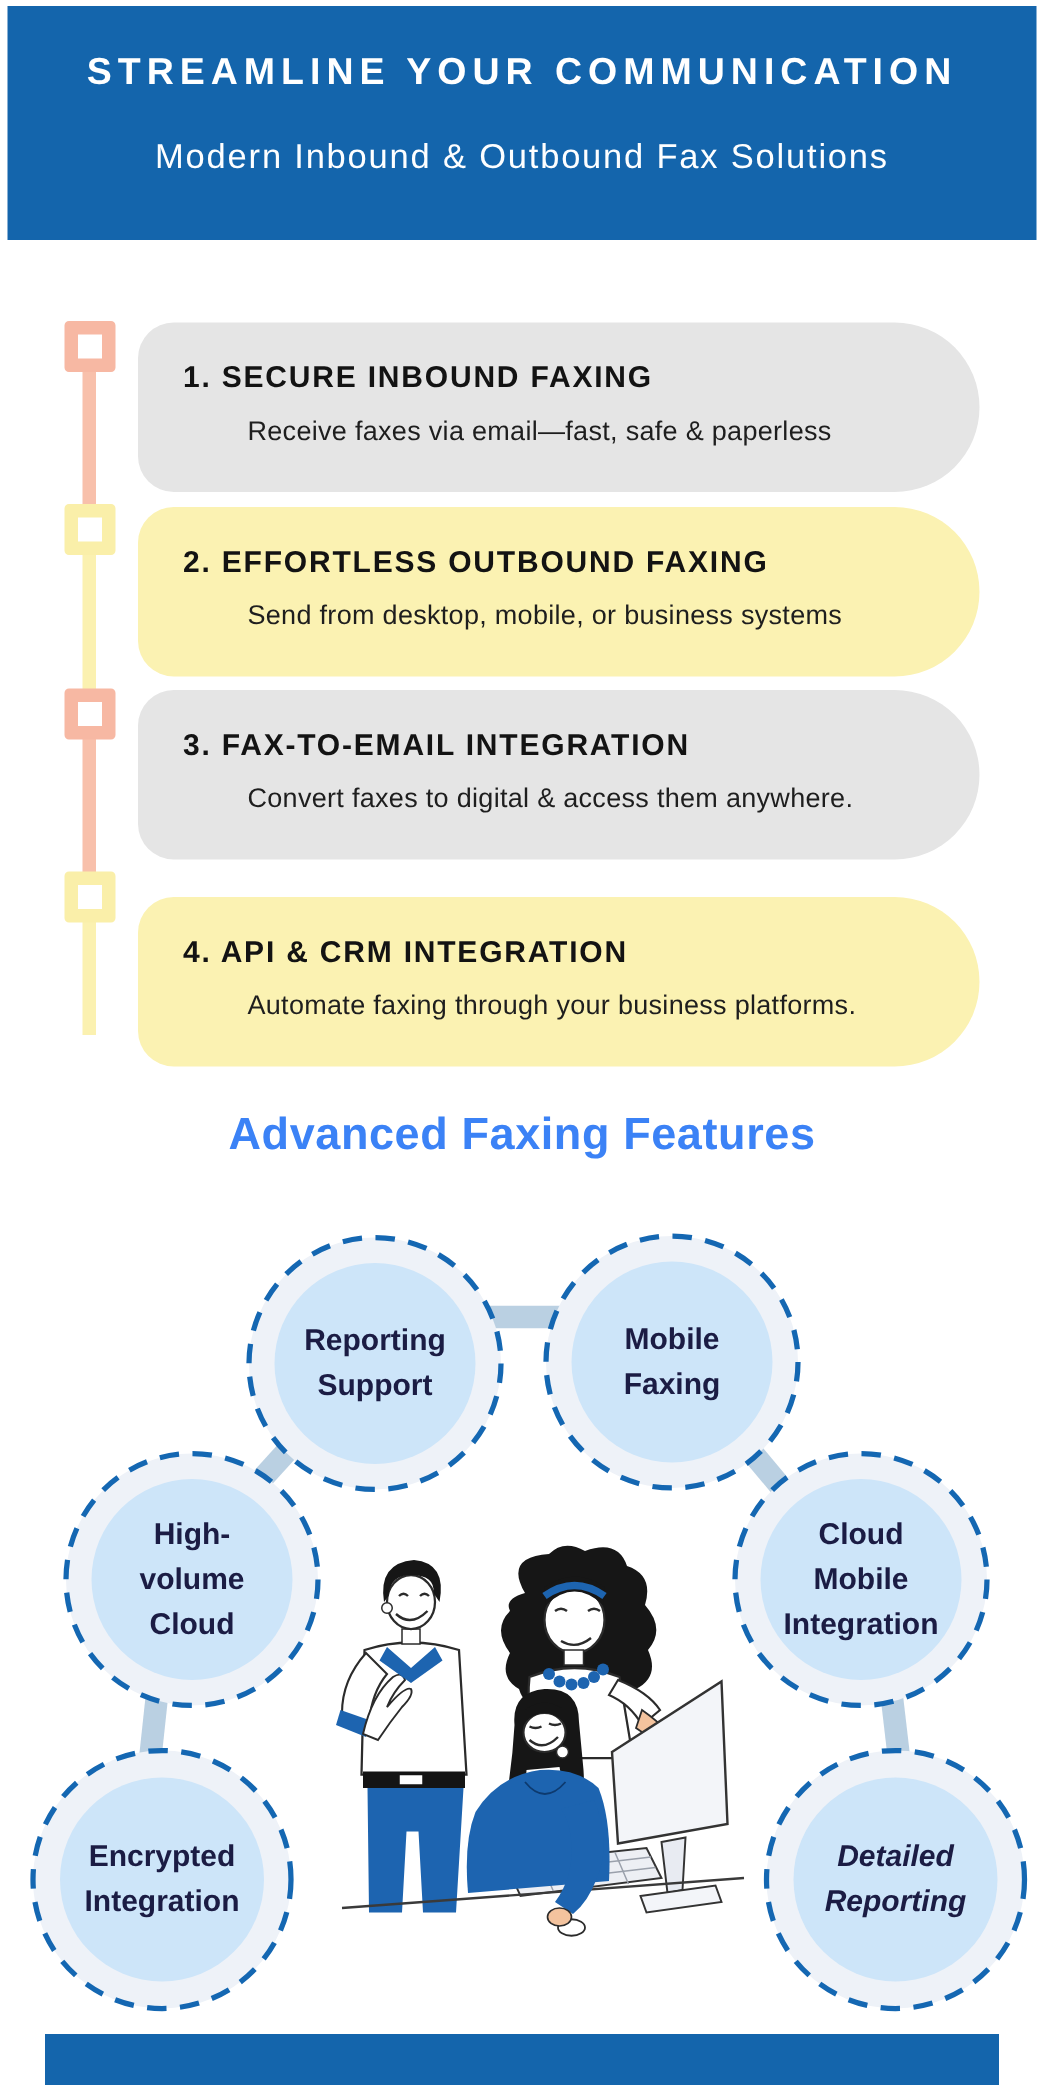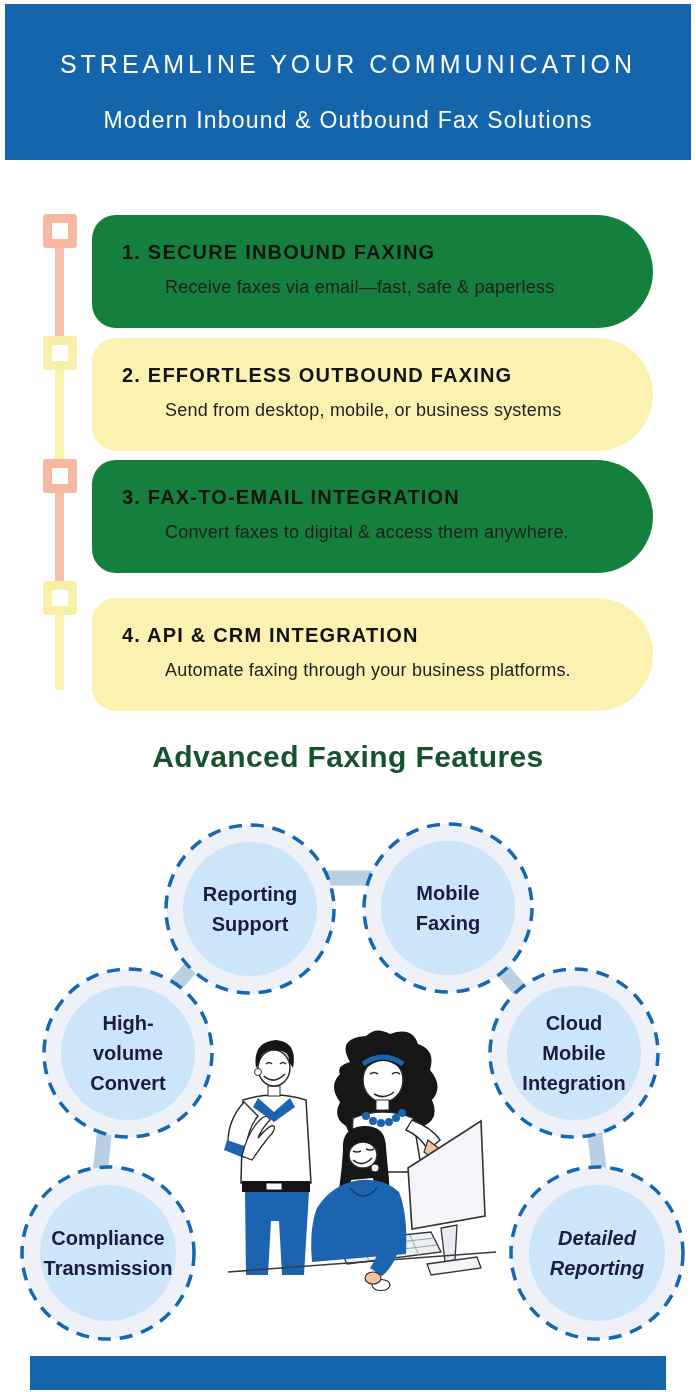--- a/index.html
+++ b/index.html
@@ -7,51 +7,51 @@
   .canvas{
     position:relative;width:696px;height:1392px;margin:0 auto;background:#ffffff;
     overflow:hidden;font-family:"Liberation Sans","DejaVu Sans",sans-serif;
   }
   
   .header{
     position:absolute;left:5px;top:4px;width:686px;height:156px;
     background:#1465ac;text-align:center;color:#ffffff;
   }
   .header-title{
-    margin-top:46px;font-size:25px;font-weight:400;letter-spacing:4px;
+    margin-top:30px;font-size:25px;font-weight:700;letter-spacing:4px;
   }
   .header-subtitle{
     margin-top:28px;font-size:23px;font-weight:400;letter-spacing:1.2px;color:#fdfeff;
   }
   
   .tl-seg{position:absolute;left:55px;width:9px;}
   .tl-seg.peach{background:#f8c0ab;}
   .tl-seg.yellow{background:#fbf1b0;}
   .tl-square{
     position:absolute;left:43px;width:34px;height:34px;background:#ffffff;
     border:9px solid #f7b8a3;border-radius:3px;
   }
   .tl-square.yellow{border-color:#faefa9;}
   
   .step-box{
     position:absolute;left:92px;width:561px;height:113px;
     border-radius:24px 57px 57px 24px;padding:26px 70px 0 30px;
   }
-  .step-box.peach{background:#15803d;}
+  .step-box.peach{background:#e5e5e5;}
   .step-box.yellow{background:#fbf2b2;}
   .step-title{
     font-size:20px;font-weight:800;letter-spacing:1.2px;color:#131313;
   }
   .step-desc{
     margin-top:13px;font-size:18px;font-weight:400;letter-spacing:.2px;color:#1e1e1e;margin-left:43px;
   }
   
   .features-heading{
     position:absolute;left:0;top:740px;width:100%;text-align:center;
-    font-size:30px;font-weight:800;letter-spacing:.4px;color:#14532d;
+    font-size:30px;font-weight:800;letter-spacing:.4px;color:#3b82f6;
   }
   .diagram-svg{position:absolute;left:0;top:0;z-index:1;}
   .circle-label{
     position:absolute;z-index:2;transform:translate(-50%,-50%);
     text-align:center;font-size:20px;font-weight:600;line-height:1.5;color:#1b1c44;
   }
   .illustration{position:absolute;left:200px;top:1028px;z-index:3;}
   
   .footer-bar{
     position:absolute;left:30px;top:1356px;width:636px;height:34px;background:#1465ac;
@@ -127,23 +127,23 @@
       </g>
       <g>
         <circle cx="597" cy="1253" r="86" fill="#eef2f8" stroke="#1467b2" stroke-width="3.5" stroke-dasharray="13 9"></circle>
         <circle cx="597" cy="1253" r="68" fill="#cde5f9"></circle>
       </g>
     </g>
   </svg>
 
   <div class="circle-label" style="left:250px;top:909px;width:125px;">Reporting Support</div>
   <div class="circle-label" style="left:448px;top:908px;width:90px;">Mobile Faxing</div>
-  <div class="circle-label" style="left:128px;top:1053px;width:95px;">High-volume Convert</div>
+  <div class="circle-label" style="left:128px;top:1053px;width:95px;">High-volume Cloud</div>
   <div class="circle-label" style="left:574px;top:1053px;width:118px;">Cloud Mobile Integration</div>
-  <div class="circle-label" style="left:108px;top:1253px;width:140px;">Compliance Transmission</div>
+  <div class="circle-label" style="left:108px;top:1253px;width:140px;">Encrypted Integration</div>
   <div class="circle-label" style="left:597px;top:1253px;width:105px;font-style:italic;">Detailed Reporting</div>
 
   <svg class="illustration" width="300" height="280" viewBox="0 0 300 280">
 
     <g>
       <path d="M150 34 Q136 10 166 8 Q176 -2 190 6 Q212 -2 218 16 Q236 22 230 42 Q244 58 232 72 Q240 90 224 98 Q228 110 212 110 Q202 118 192 108 L166 108 Q150 112 146 98 Q132 90 140 74 Q128 58 140 46 Q136 38 150 34 Z" fill="#161616"></path>
       <ellipse cx="183" cy="52" rx="20" ry="22" fill="#ffffff" stroke="#2b2b2b" stroke-width="1.5"></ellipse>
       <path d="M164 42 Q183 24 202 42 L203 30 Q184 16 163 30 Z" fill="#161616"></path>
       <path d="M163 36 Q183 22 203 36" stroke="#1d64b0" stroke-width="5" fill="none"></path>
       <path d="M170 46 q4 -3 8 0 M192 46 q4 -3 8 0" stroke="#2b2b2b" stroke-width="1.6" fill="none"></path>

